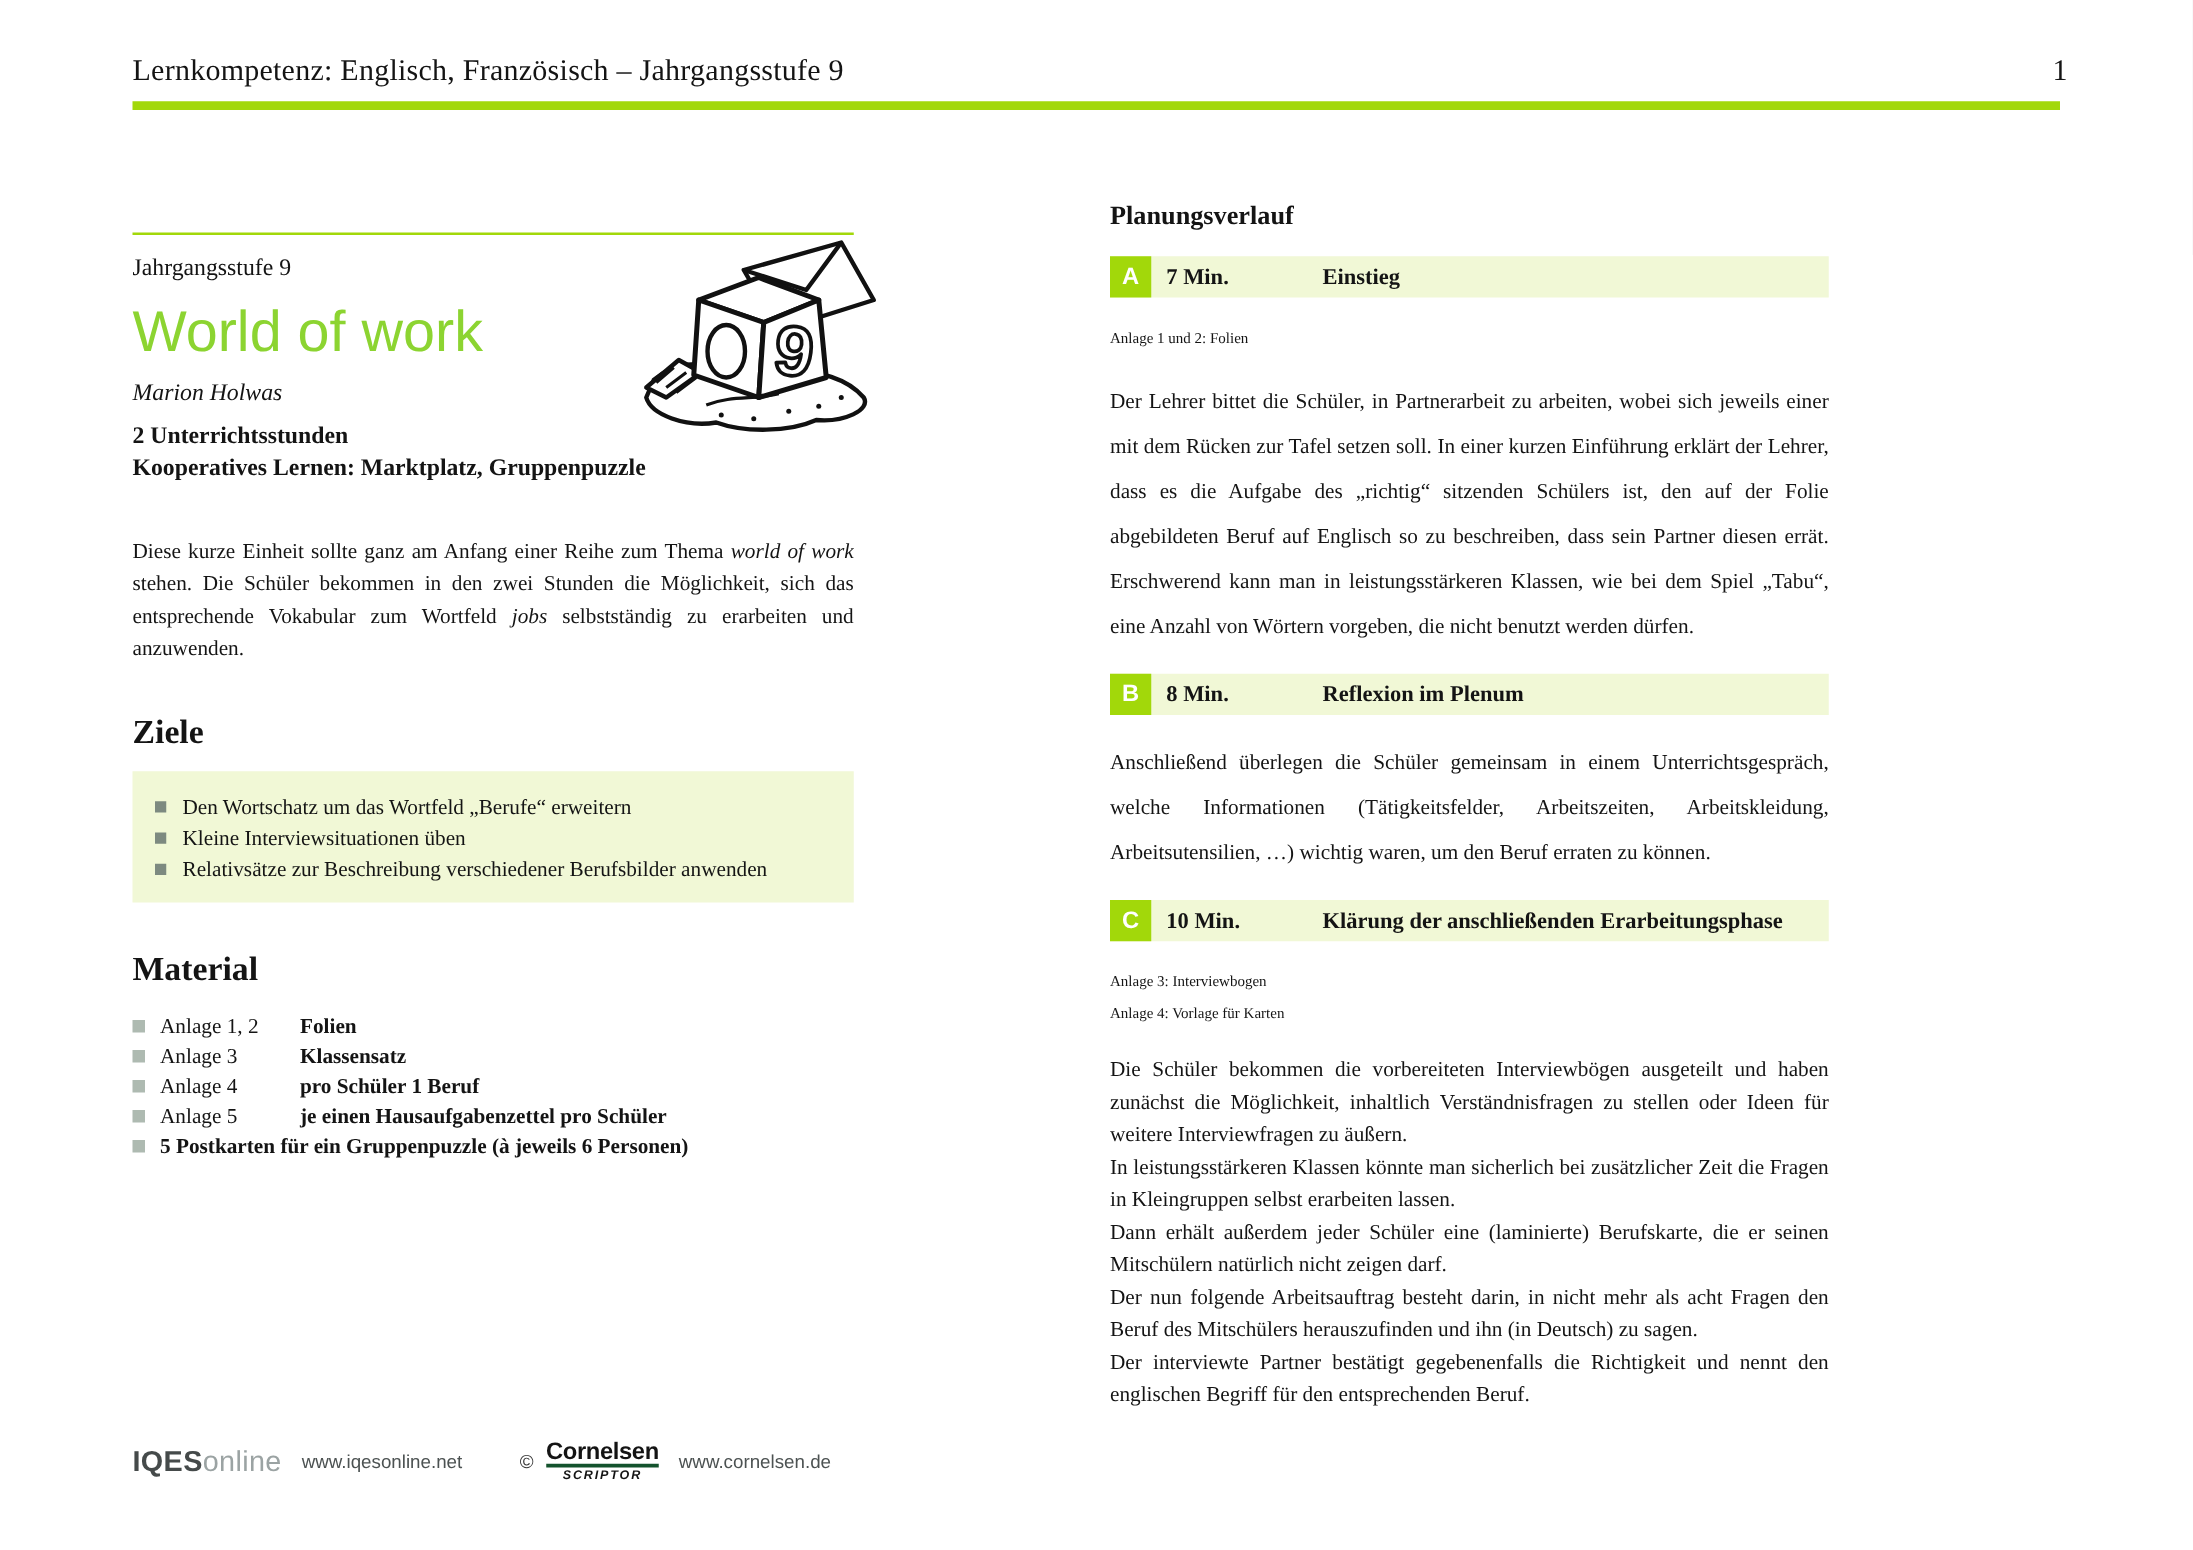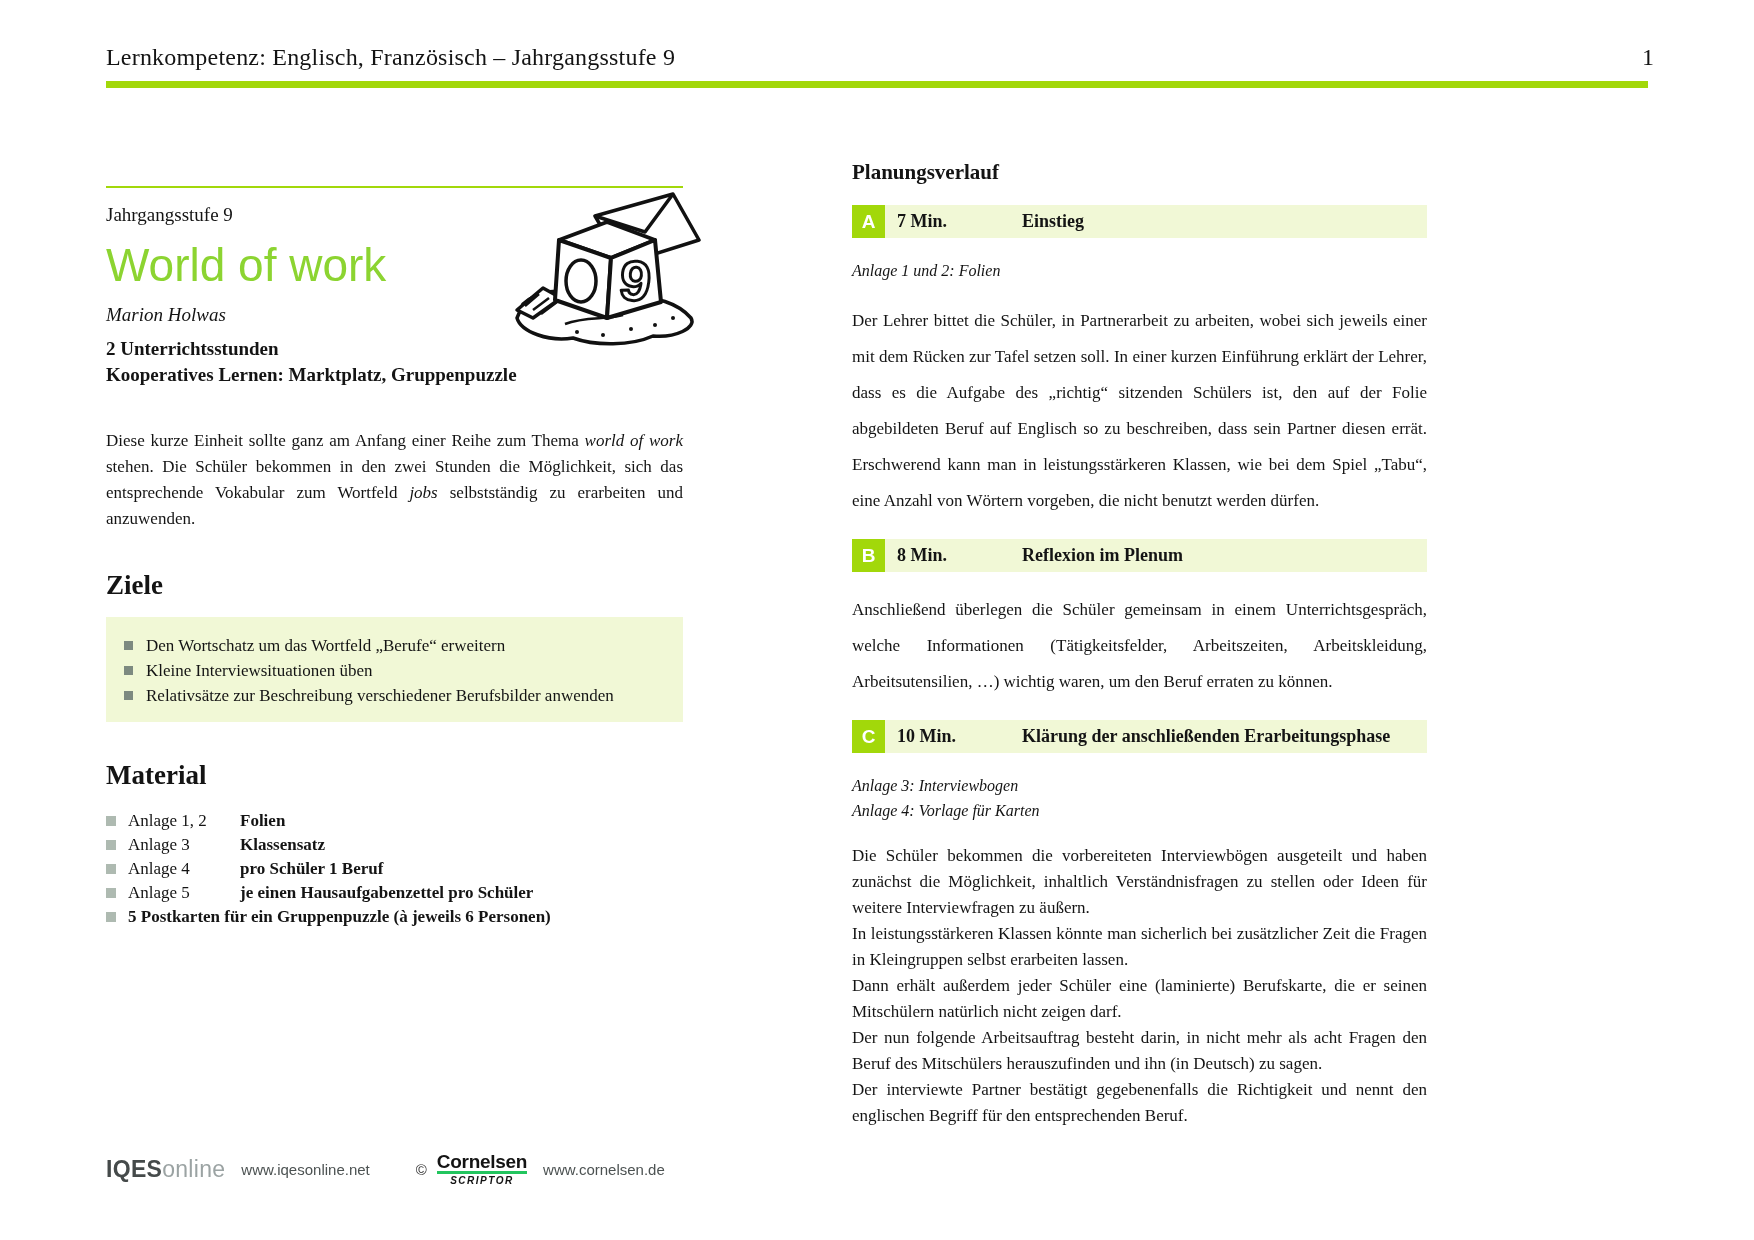--- a/index.html
+++ b/index.html
@@ -39,46 +39,46 @@
   .material-list{margin-top:18px;}
   .mrow{display:flex;font-size:17px;line-height:24px;}
   .mbullet{flex:none;width:10px;height:10px;background:#aebab1;margin:7px 12px 0 0;}
   .mlabel{flex:none;width:112px;}
   .mdesc{flex:1;font-weight:bold;}
 
   
   .illus{position:absolute;left:503px;top:186px;width:208px;height:162px;}
 
   
-  .right-col{position:absolute;left:852px;top:160px;width:575px;}
+  .right-col{position:absolute;left:888px;top:160px;width:575px;}
   .plan-heading{font-size:21px;font-weight:bold;}
   .phase{margin-top:20px;position:relative;height:33px;background:var(--pale);
          display:flex;align-items:center;}
   .badge{flex:none;width:33px;height:33px;background:var(--accent);color:#fff;
          font-family:"Liberation Sans", sans-serif;font-weight:bold;font-size:19px;
          display:flex;align-items:center;justify-content:center;}
   .time{margin-left:12px;font-weight:bold;font-size:18px;}
   .ptitle{position:absolute;left:170px;font-weight:bold;font-size:18px;white-space:nowrap;}
   .anlage-group{margin-top:20px;}
-  .anlage-group p{margin:0;font-style:italic;font-size:16px;line-height:25px;}
+  .anlage-group p{margin:0;font-size:12px;line-height:25px;}
   .para{margin-top:20px;font-size:17px;line-height:36px;text-align:justify;}
   .para-block{margin-top:20px;}
   .para-block p{margin:0;font-size:17px;line-height:26px;text-align:justify;}
 
   
   .footer{position:absolute;left:106px;top:1152px;display:flex;align-items:center;
           font-family:"Liberation Sans", sans-serif;}
   .iqes{font-size:23px;letter-spacing:.3px;white-space:nowrap;}
   .iqes .iq-b{font-weight:bold;color:#454a4a;}
   .iqes .iq-l{color:#9ba3a3;}
   .furl{margin-left:16px;font-size:15px;color:#4c5252;}
   .fcopy{margin-left:46px;font-size:15px;color:#333;}
   .cornelsen{margin-left:10px;text-align:center;}
   .cname{font-family:"Liberation Sans", sans-serif;font-weight:bold;font-size:19px;
-         line-height:19px;border-bottom:3px solid #22c55e;letter-spacing:-0.3px;}
+         line-height:19px;border-bottom:3px solid #14532d;letter-spacing:-0.3px;}
   .csub{font-size:10px;font-style:italic;font-weight:bold;letter-spacing:1.5px;margin-top:1px;}
 </style>
 </head>
 <body>
 
 <div class="page">
 
   <div class="header-title">Lernkompetenz: Englisch, Französisch – Jahrgangsstufe 9</div>
   <div class="page-num">1</div>
   <div class="header-rule"></div>

